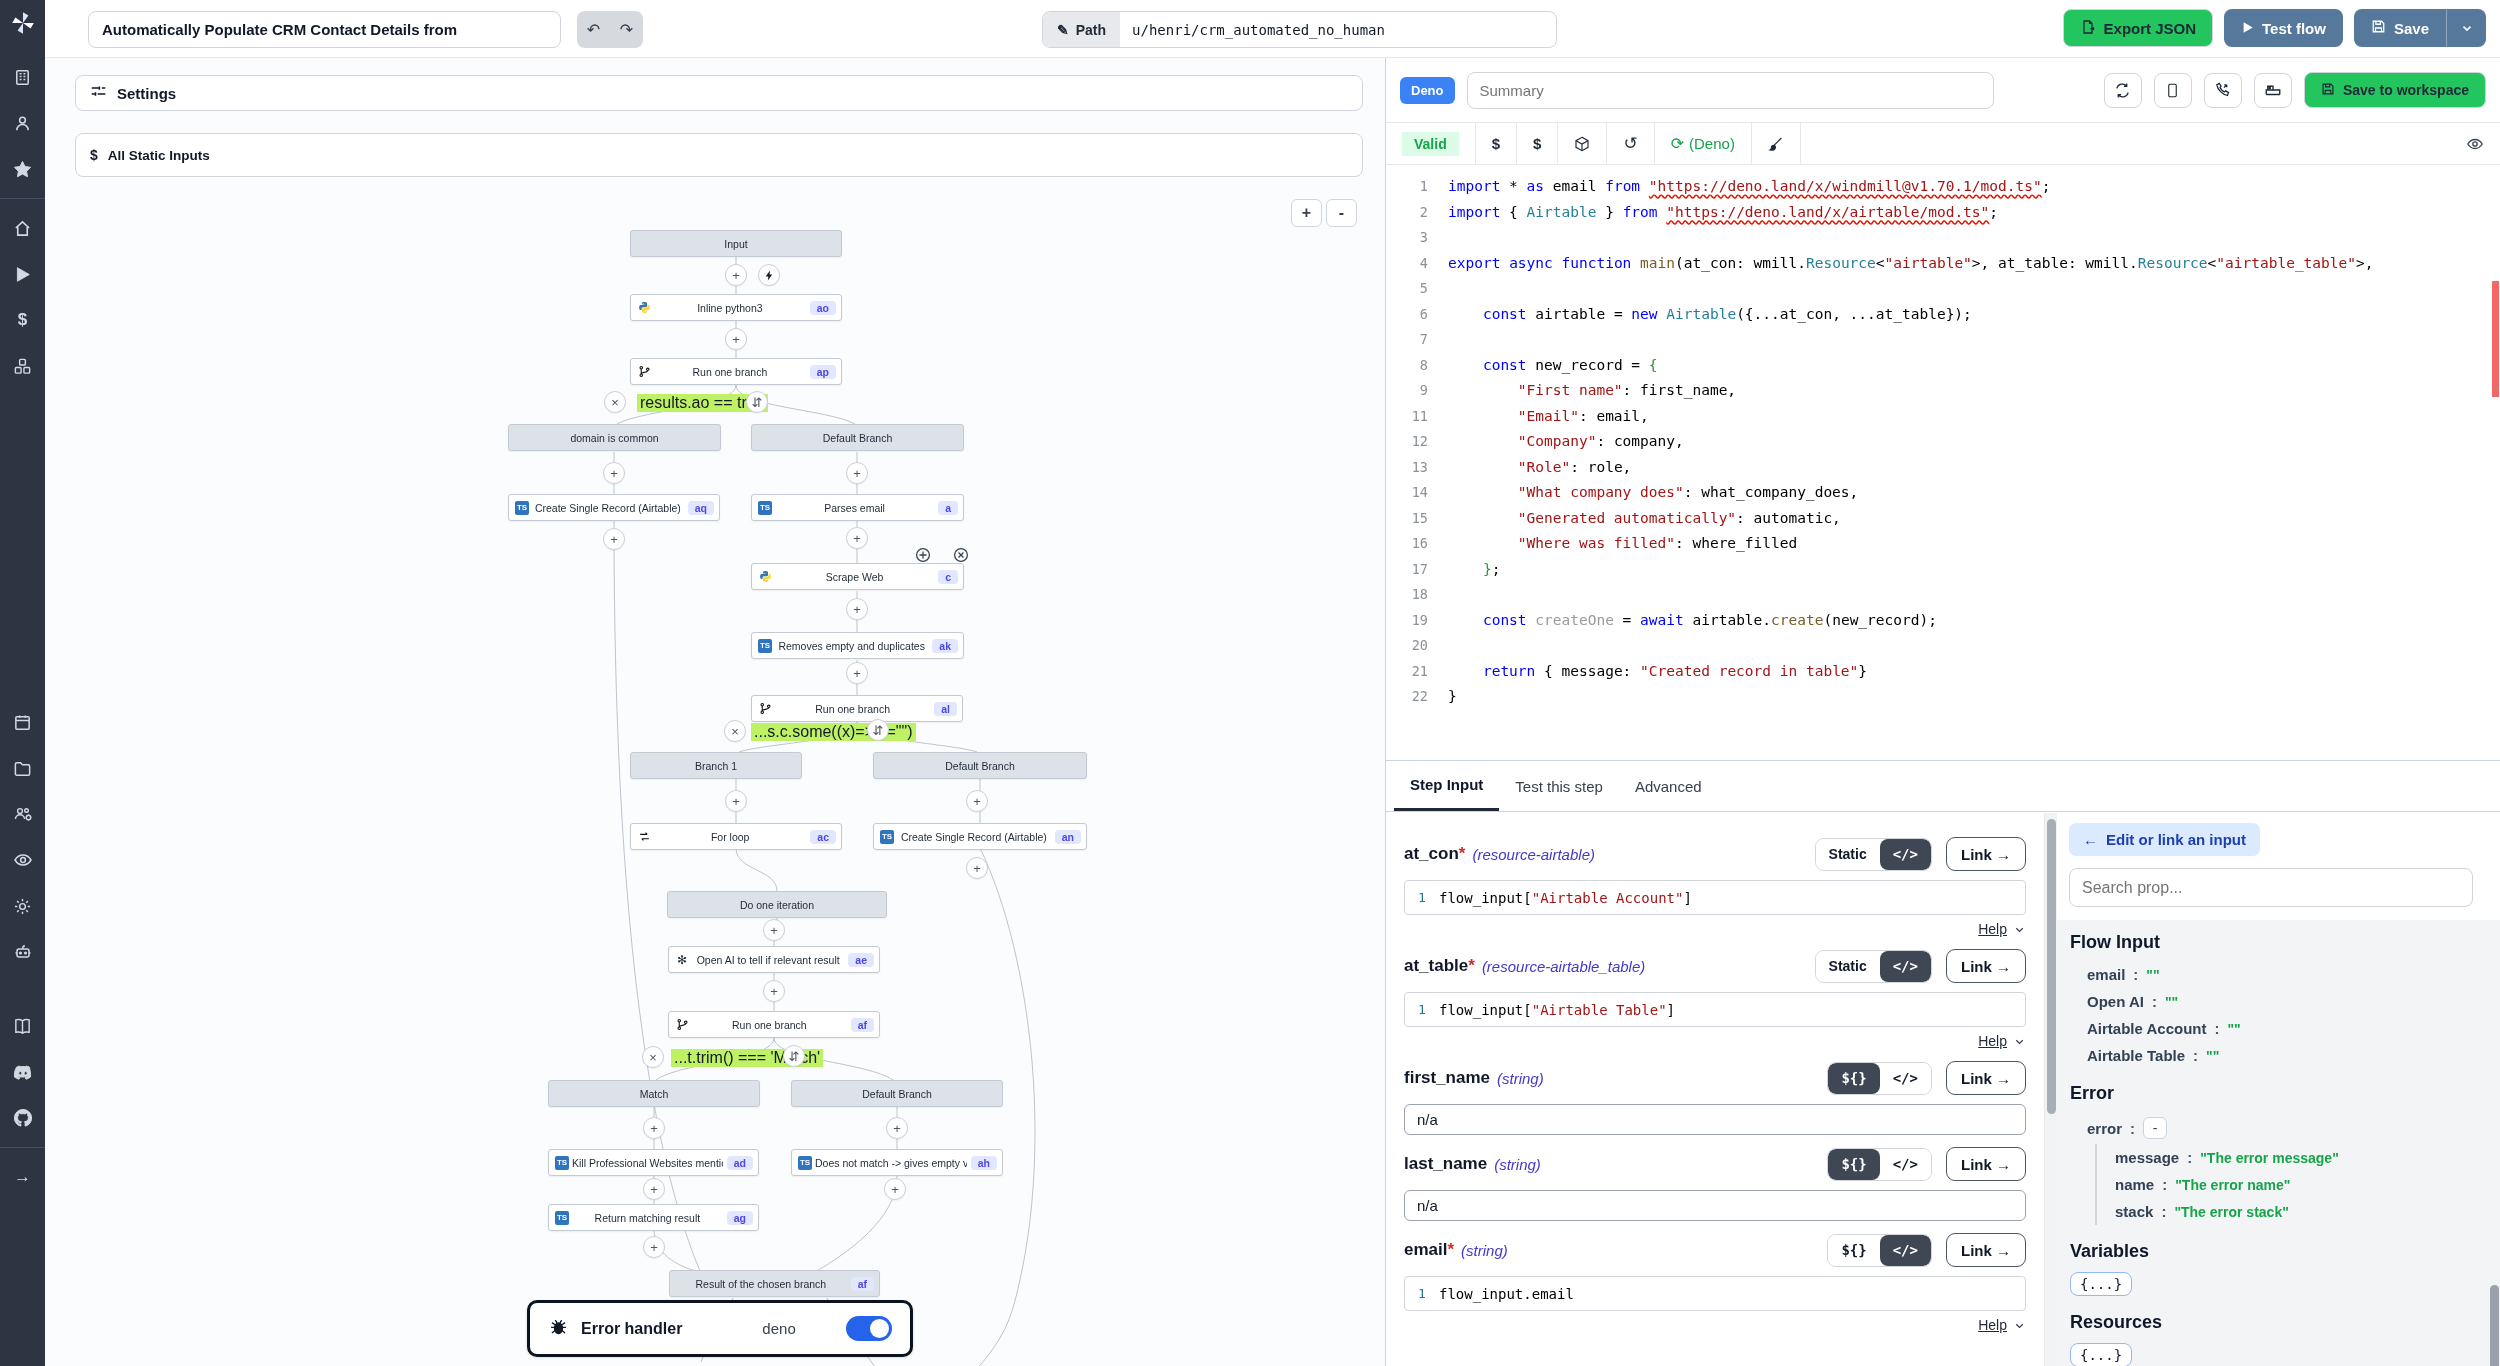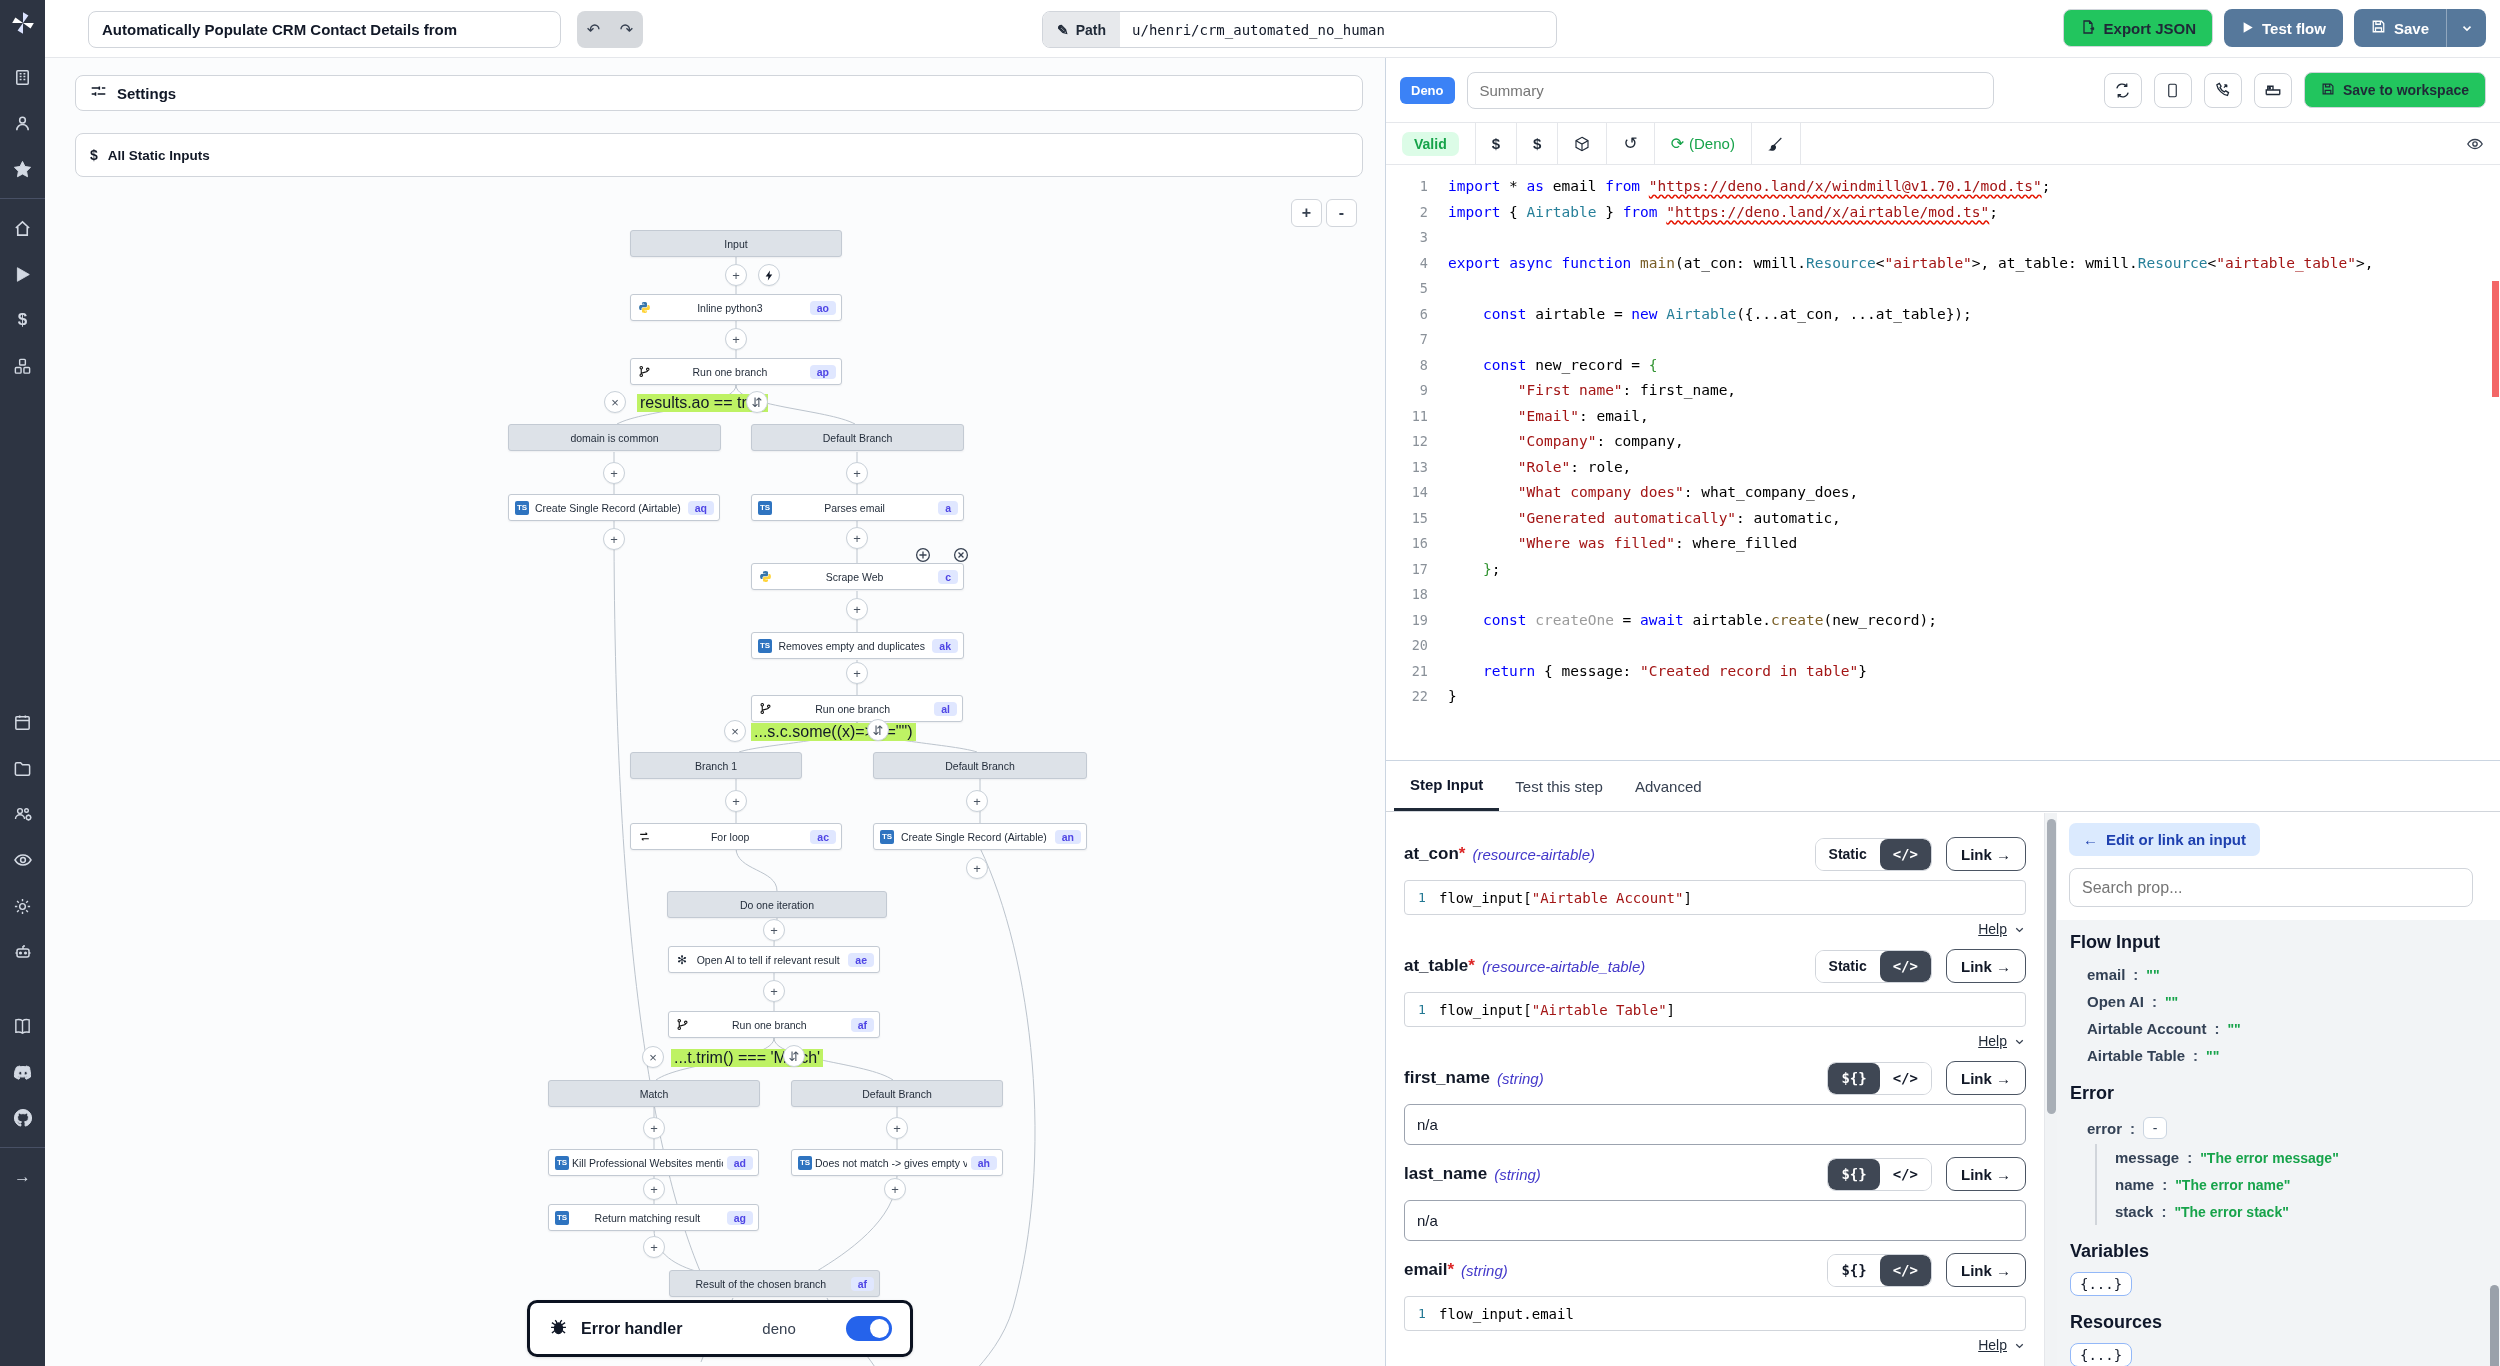--- a/index.html
+++ b/index.html
@@ -55,21 +55,21 @@
   .toggle .knob { position:absolute; right:3px; top:3px; width:19px; height:19px; border-radius:50%; background:#fff; }
 
   
   .editor-pane { position:absolute; left:1386px; top:58px; right:0; bottom:0; background:#fff; }
   .ed-header { position:absolute; left:0; top:0; right:0; height:64px; display:flex; align-items:center; padding:0 14px; gap:12px; }
   .deno-badge { background:#3b82f6; color:#fff; font-weight:bold; font-size:13px; border-radius:6px; padding:6px 11px; }
   .summary-input { width:527px; height:37px; border:1px solid #d1d5db; border-radius:8px; padding:0 12px; font-size:15px; color:#111827; font-family:"Liberation Sans",sans-serif; }
   .icbtn { width:38px; height:35px; border:1px solid #d1d5db; border-radius:8px; background:#fff; display:flex; align-items:center; justify-content:center; color:#1f2937; cursor:pointer; }
   .ed-toolbar { position:absolute; left:0; top:64px; right:0; height:43px; border-top:1px solid #e5e7eb; border-bottom:1px solid #e5e7eb; display:flex; align-items:stretch; }
   .tbitem { display:flex; align-items:center; padding:0 16px; border-right:1px solid #e5e7eb; font-size:15px; color:#1f2937; cursor:pointer; gap:5px; }
-  .valid-badge { background:#dcfce7; color:#16a34a; font-weight:bold; font-size:14px; border-radius:7px; padding:4px 12px; margin:auto 0; }
+  .valid-badge { background:#dcfce7; color:#16a34a; font-weight:bold; font-size:14px; border-radius:0; padding:4px 12px; margin:auto 0; }
   .green { color:#16a34a; }
   .tb-eye { margin-left:auto; border-right:none; }
 
   .code-area { position:absolute; left:0; top:107px; right:0; height:595px; overflow:hidden; font-family:"DejaVu Sans Mono",monospace; font-size:14.5px; padding-top:9px; background:#fff; }
   .cl { display:flex; height:25.5px; line-height:25.5px; white-space:pre; }
   .ln { width:42px; text-align:right; color:#8a9199; padding-right:20px; flex:0 0 62px; font-size:13.5px; }
   .lc { white-space:pre; }
   .tok-k { color:#0000ff; } .tok-p { color:#000; } .tok-s { color:#a31515; }
   .tok-t { color:#267f99; } .tok-f { color:#795e26; } .tok-g { color:#9b9b9b; }
   .tok-b1 { color:#319331; }
@@ -87,21 +87,21 @@
   .ftype { font-style:italic; color:#4338ca; font-size:15px; margin-left:7px; }
   .fctrl { margin-left:auto; display:flex; align-items:center; gap:14px; }
   .seg { display:flex; border:1px solid #d1d5db; border-radius:9px; overflow:hidden; height:33px; }
   .seg span { display:flex; align-items:center; padding:0 13px; font-size:14px; font-weight:bold; color:#111827; background:#fff; cursor:pointer; font-family:"DejaVu Sans Mono",monospace; }
   .seg span.dark { background:#3f4754; color:#fff; border-radius:8px; }
   .linkbtn { border:1px solid #4b5563; background:#fff; border-radius:9px; height:34px; padding:0 14px; font-size:15px; font-weight:bold; color:#111827; cursor:pointer; font-family:"Liberation Sans",sans-serif; }
   .crow { margin-top:9px; border:1px solid #d1d5db; border-radius:4px; height:35px; display:flex; align-items:center; font-family:"DejaVu Sans Mono",monospace; font-size:14px; background:#fff; }
   .cnum { width:34px; text-align:center; color:#237893; font-size:13px; }
   .helprow { display:flex; justify-content:flex-end; align-items:center; gap:6px; margin-top:6px; font-size:14px; color:#1f2937; }
   .helprow .hl { text-decoration:underline; cursor:pointer; }
-  .vinput { margin-top:9px; width:100%; height:41px; border:1px solid #9ca3af; border-radius:6px; padding:0 12px; font-size:15px; color:#111827; font-family:"Liberation Sans",sans-serif; }
+  .vinput { margin-top:9px; width:100%; height:31px; border:1px solid #9ca3af; border-radius:6px; padding:0 12px; font-size:15px; color:#111827; font-family:"Liberation Sans",sans-serif; }
 
   .step-scroll { position:absolute; left:658px; top:755px; width:13px; bottom:0; background:#f1f3f5; border-left:1px solid #e5e7eb; }
   .step-thumb { position:absolute; left:2px; top:6px; width:9px; height:295px; border-radius:5px; background:#a8aeb6; }
 
   .prop-col { position:absolute; left:671px; top:755px; right:0; bottom:0; overflow:hidden; }
   .edit-pill { margin:10px 0 0 12px; display:inline-flex; align-items:center; gap:8px; background:#dbeafe; color:#1e40af; font-weight:bold; font-size:15px; border-radius:7px; padding:8px 14px; cursor:pointer; }
   .search-prop { display:block; margin:12px 12px 0 12px; width:404px; height:39px; border:1px solid #d1d5db; border-radius:8px; padding:0 12px; font-size:16px; color:#111827; font-family:"Liberation Sans",sans-serif; background:#fff; }
   .prop-body { margin-top:13px; background:#f2f4f6; padding:12px 0 0 13px; height:100%; }
   .ptitle { font-weight:bold; font-size:18px; color:#0f172a; margin-bottom:8px; }
   .pentry { display:flex; align-items:center; gap:8px; font-size:15px; color:#1f2937; padding:5px 0 5px 17px; }

